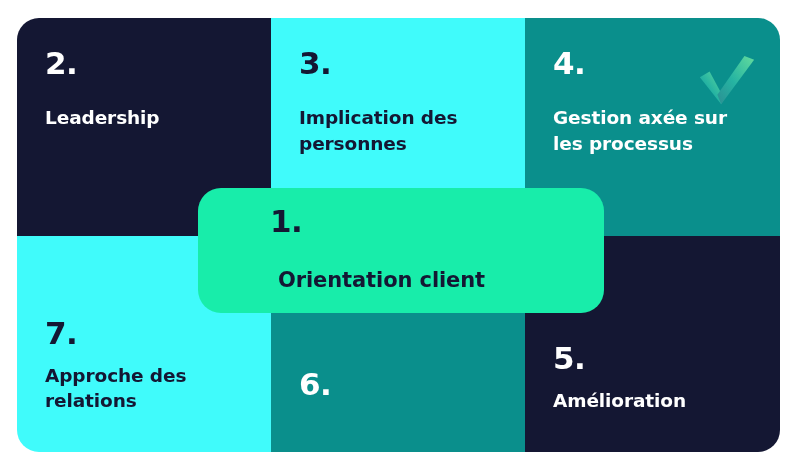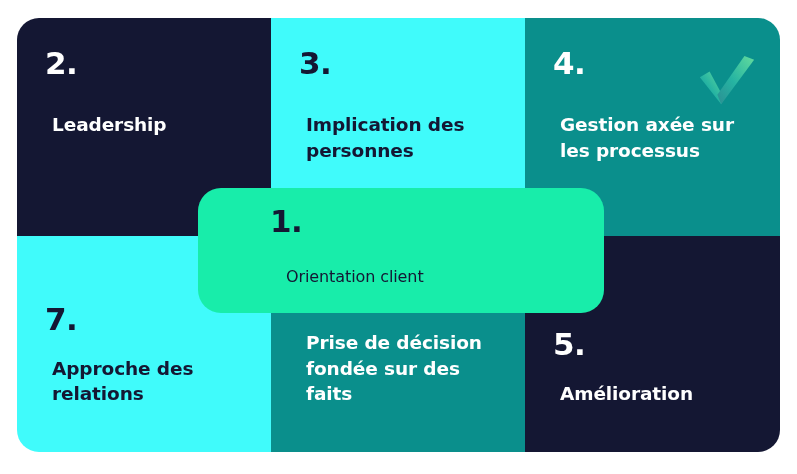--- a/index.html
+++ b/index.html
@@ -62,21 +62,21 @@
   }
   .cell.bottom .cell-number {
     margin: 0 0 14px 0;
   }
 
   .cell-title {
     font-size: 18.5px;
     font-weight: 700;
     line-height: 1.38;
     letter-spacing: -0.1px;
-    margin: 7px;
+    margin: 0;
     max-width: 205px;
   }
 
   
   .theme-navy  { background: #141733; color: #ffffff; }
   .theme-cyan  { background: #40fbfb; color: #141733; }
   .theme-teal  { background: #0a8f8c; color: #ffffff; }
 
   
   #center-card {
@@ -93,25 +93,25 @@
     z-index: 5;
   }
   #center-card .center-number {
     font-size: 31px;
     font-weight: 700;
     line-height: 1;
     letter-spacing: -0.5px;
     margin: 0 0 30px 0;
   }
   #center-card .center-title {
-    font-size: 16px;
-    font-weight: 400;
+    font-size: 21px;
+    font-weight: 700;
     line-height: 1.3;
     letter-spacing: -0.1px;
-    margin: 16px;
+    margin: 8px;
   }
 
   
   #check-icon {
     position: absolute;
     right: 22px;
     top: 34px;
     width: 62px;
     height: 62px;
     z-index: 6;
@@ -139,21 +139,20 @@
       <div class="cell-title">Gestion axée sur les processus</div>
     </div>
 
     <div class="cell bottom theme-cyan">
       <div class="cell-number">7.</div>
       <div class="cell-title">Approche des relations</div>
     </div>
 
     <div class="cell bottom theme-teal">
       <div class="cell-number">6.</div>
-      <div class="cell-title">Prise de décision fondée sur des faits</div>
     </div>
 
     <div class="cell bottom theme-navy">
       <div class="cell-number">5.</div>
       <div class="cell-title">Amélioration</div>
     </div>
 
   </div>
 
   <div id="check-icon">

